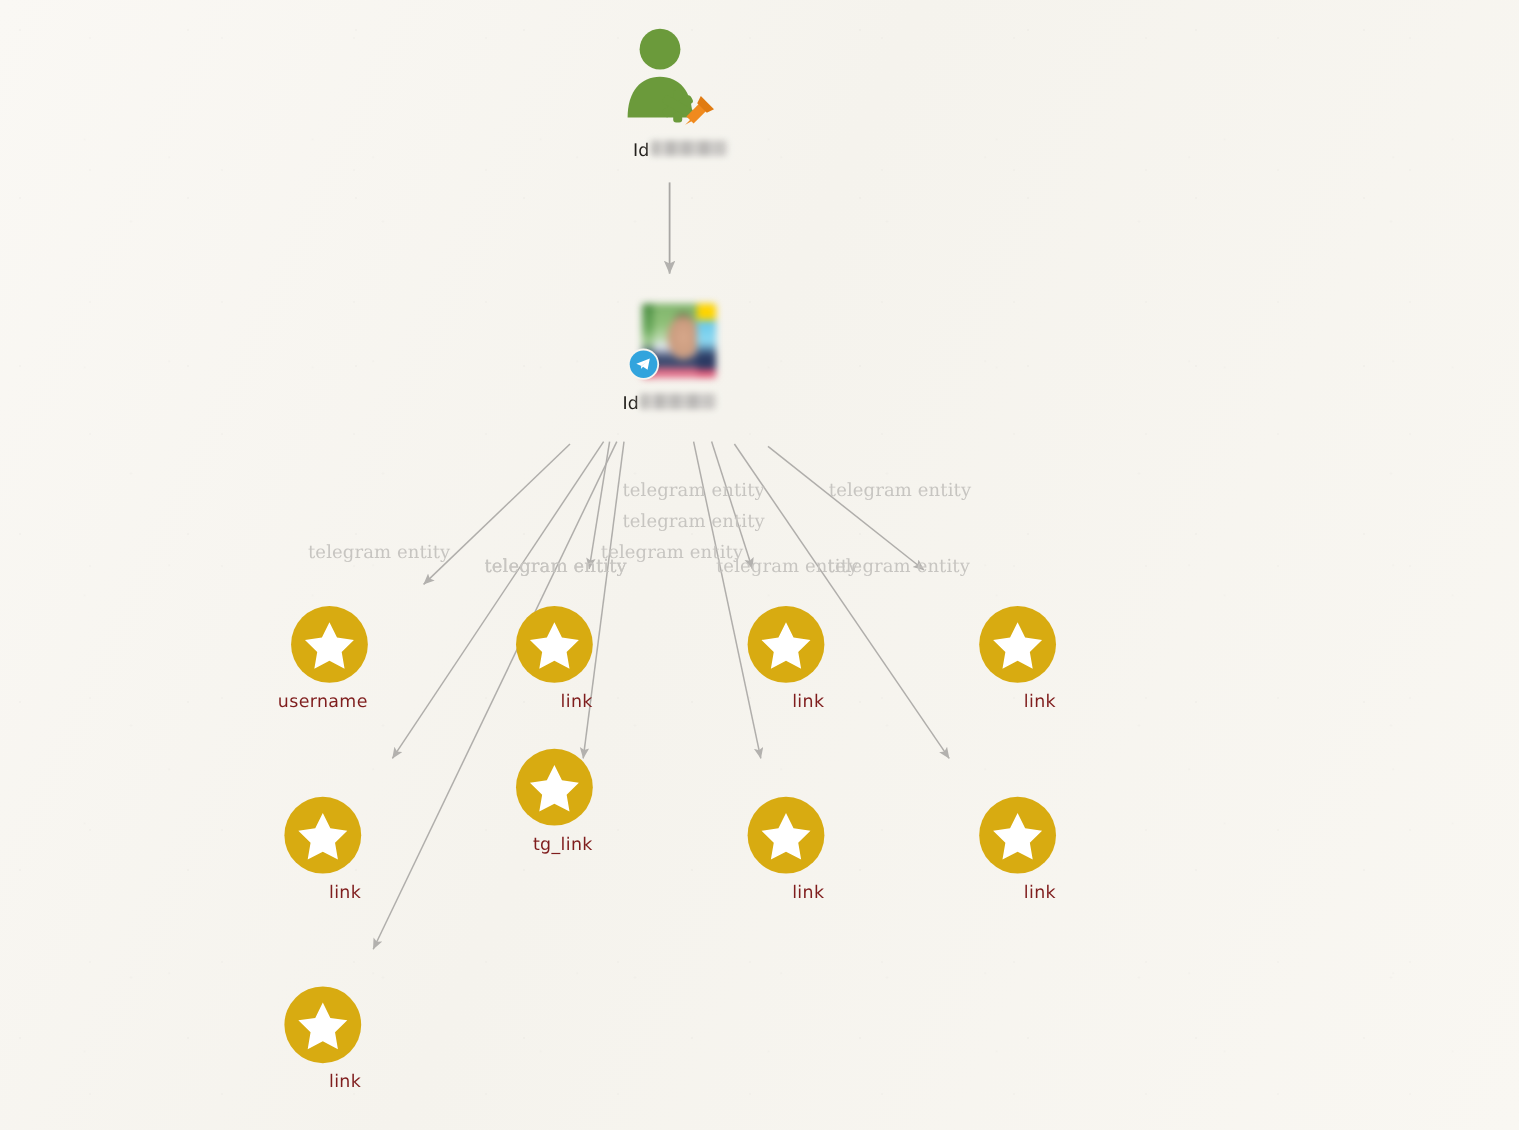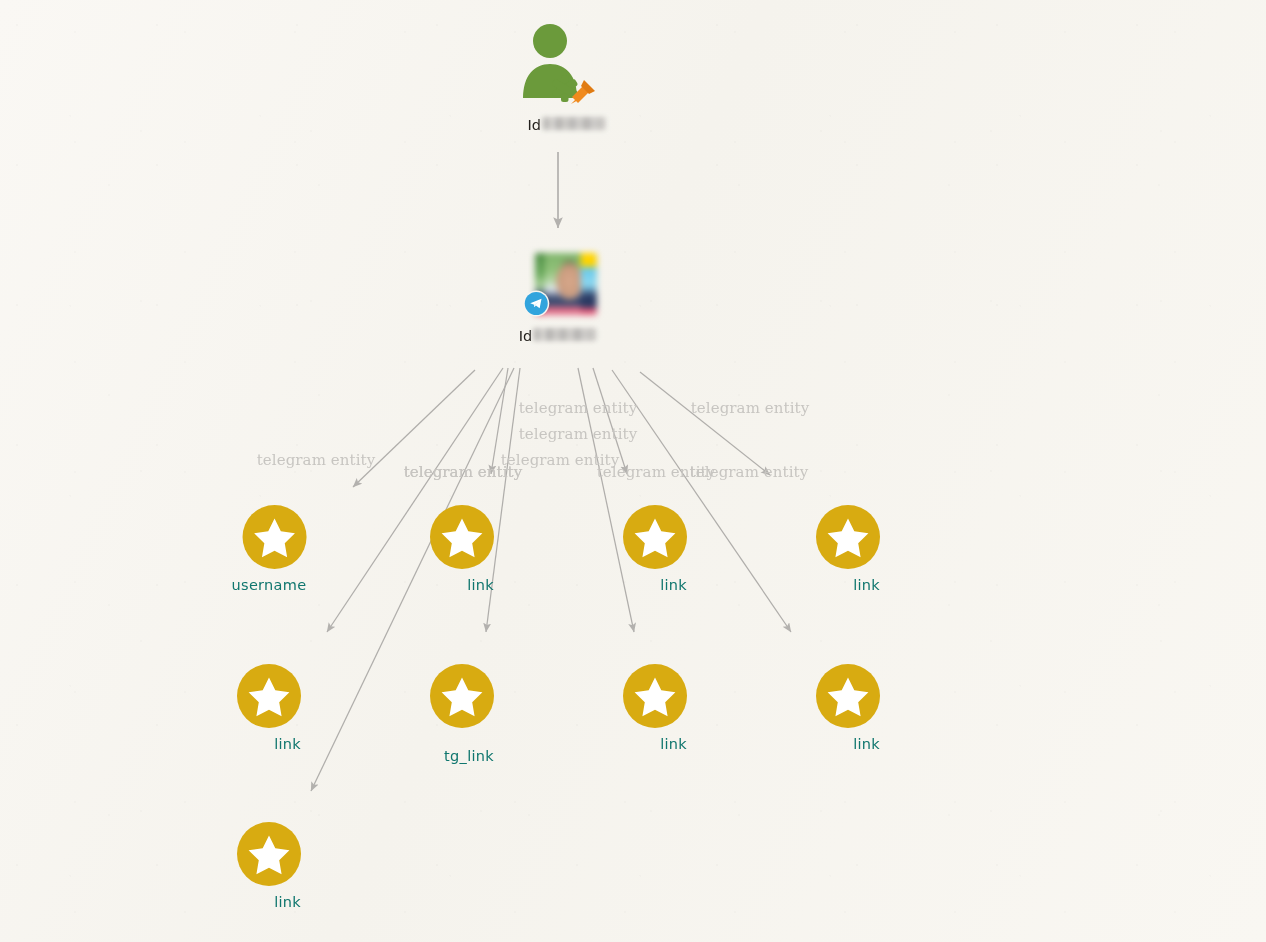--- a/index.html
+++ b/index.html
@@ -63,21 +63,21 @@
     display: flex;
     flex-direction: column;
     align-items: flex-end;
     cursor: default;
   }
 
   .node-label {
     margin-top: 8px;
     font-family: "DejaVu Sans", "Liberation Sans", sans-serif;
     font-size: 14.5px;
-    color: #0f766e;
+    color: #7f1d1d;
     letter-spacing: 0.3px;
     white-space: nowrap;
   }
 
   
   .star-badge {
     width: 64px;
     height: 64px;
     border-radius: 50%;
     background: #d8ab11;
@@ -305,21 +305,21 @@
 
 <div class="node" style="left:269px; top:664px;">
   <div class="star-badge">
     <svg width="44" height="44" viewBox="0 0 44 44" xmlns="http://www.w3.org/2000/svg">
       <path d="M22,3.5 L28.3,16.3 L42.4,18.3 L32.2,28.3 L34.6,42.3 L22,35.7 L9.4,42.3 L11.8,28.3 L1.6,18.3 L15.7,16.3 Z" fill="#ffffff"></path>
     </svg>
   </div>
   <div class="node-label">link</div>
 </div>
 
-<div class="node" style="left:462px; top:664px;gap:12px;">
+<div class="node" style="left:462px; top:624px;">
   <div class="star-badge">
     <svg width="44" height="44" viewBox="0 0 44 44" xmlns="http://www.w3.org/2000/svg">
       <path d="M22,3.5 L28.3,16.3 L42.4,18.3 L32.2,28.3 L34.6,42.3 L22,35.7 L9.4,42.3 L11.8,28.3 L1.6,18.3 L15.7,16.3 Z" fill="#ffffff"></path>
     </svg>
   </div>
   <div class="node-label">tg_link</div>
 </div>
 
 <div class="node" style="left:655px; top:664px;">
   <div class="star-badge">

